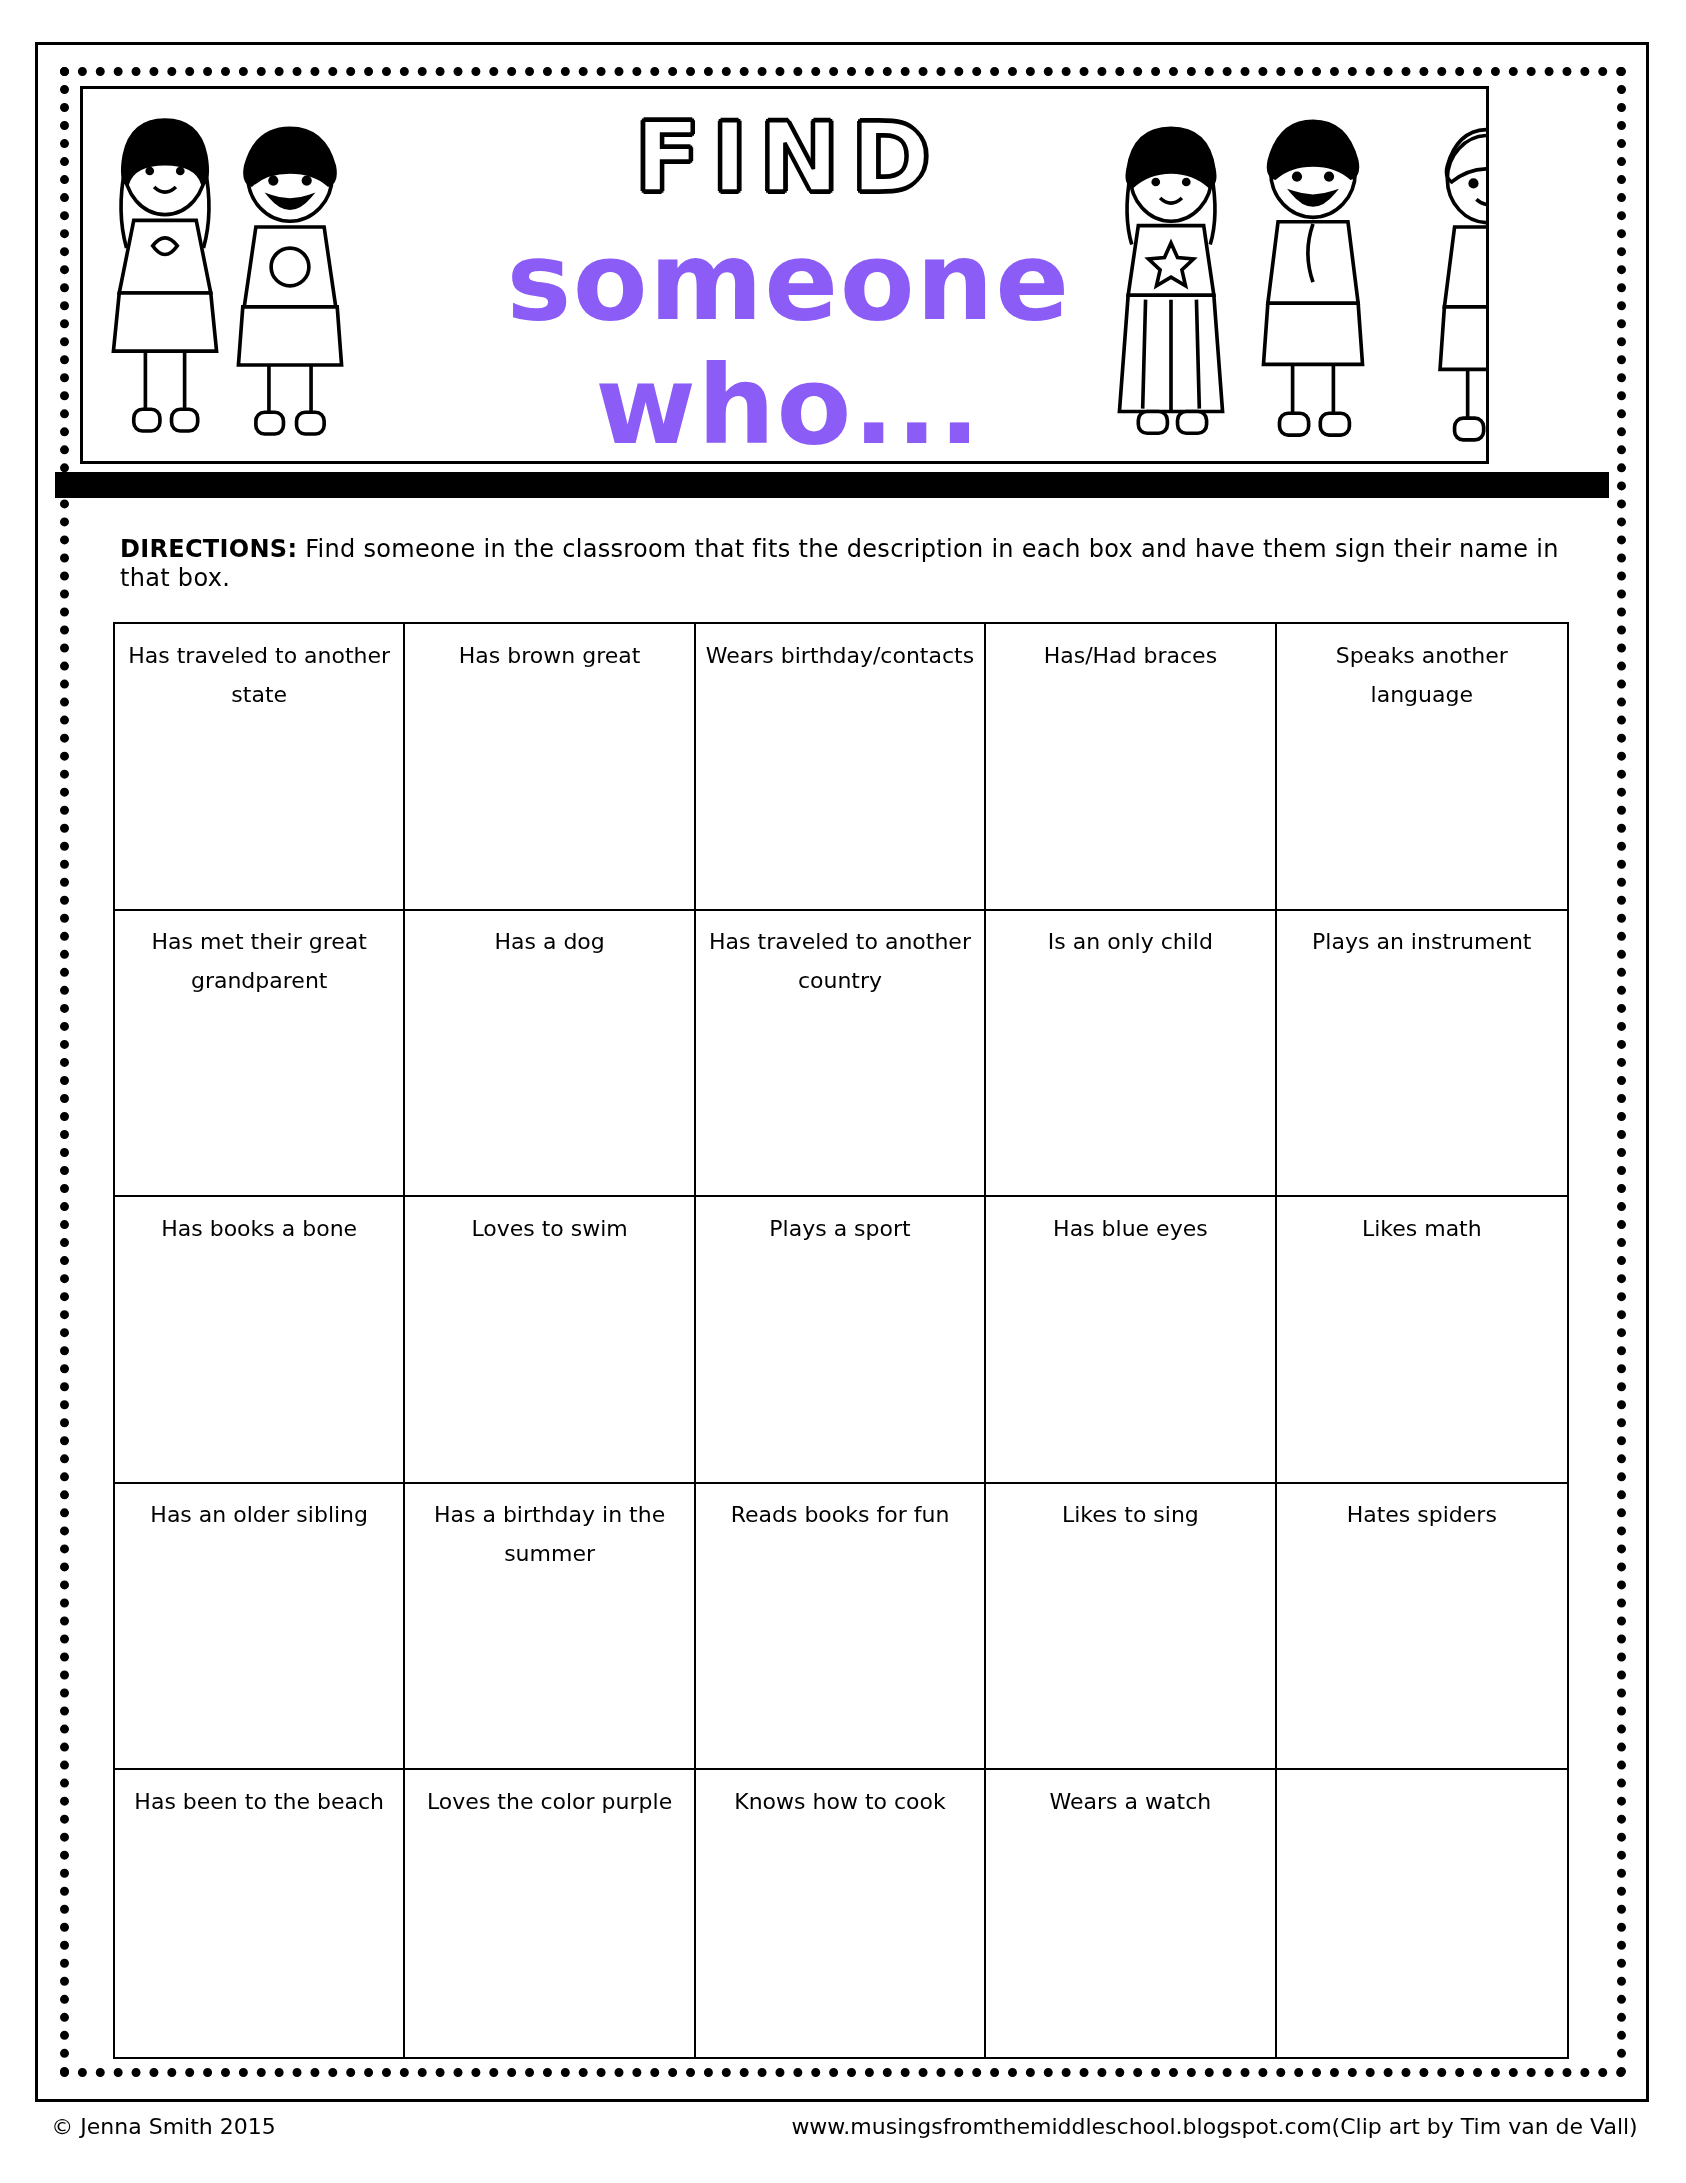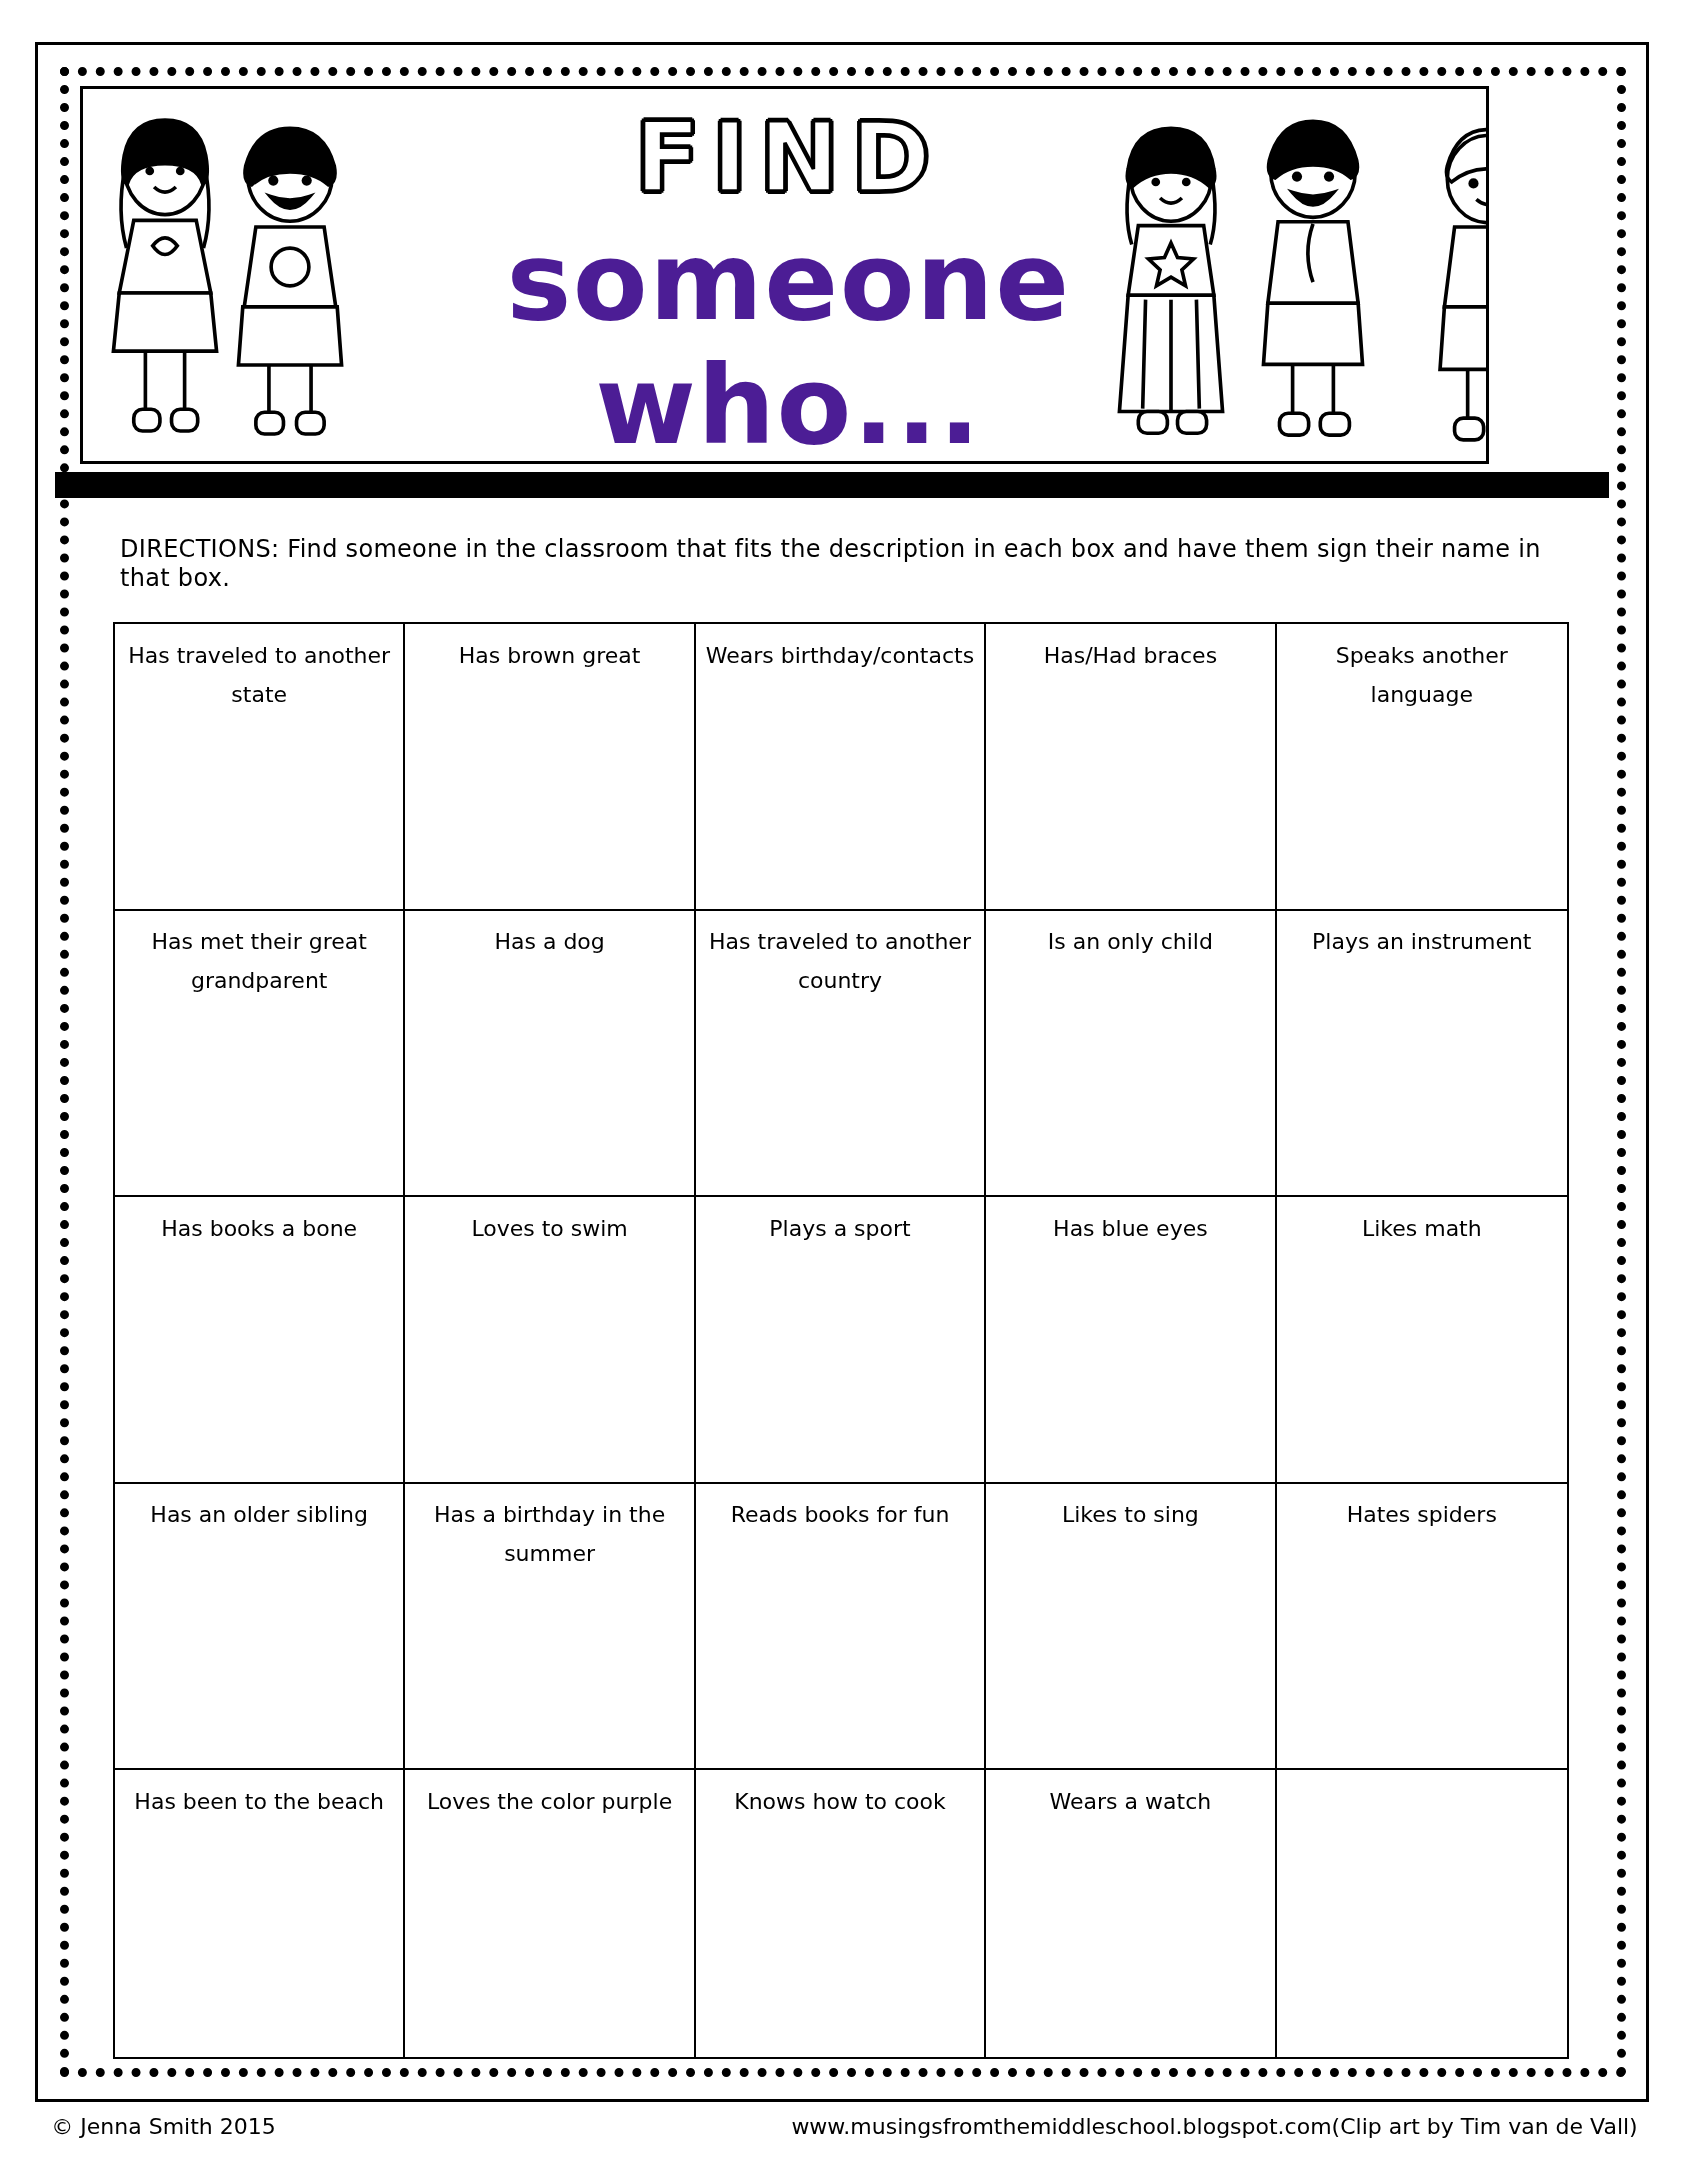--- a/index.html
+++ b/index.html
@@ -84,40 +84,40 @@
     -webkit-text-stroke: 3.6px #000;
     text-shadow:
        2.9px 0 0 #000, -2.9px 0 0 #000, 0 2.9px 0 #000, 0 -2.9px 0 #000;
   }
   .title-someone {
     font-family: "DejaVu Sans", sans-serif;
     font-size: 109px;
     font-weight: bold;
     line-height: 124px;
     letter-spacing: 1.5px;
-    color: #4c1d95;
+    color: #8b5cf6;
     margin-top: 7.3px;
   }
 
   
   .kid { position: absolute; }
 
   
   .directions {
     position: absolute;
     left: 120px;
     top: 535px;
     width: 1448px;
     font-family: "DejaVu Sans", sans-serif;
     font-size: 24px;
     line-height: 29px;
     color: #000;
     letter-spacing: 0.3px;
   }
-  .directions .lead { font-weight: normal; }
+  .directions .lead { font-weight: bold; }
 
   
   .grid {
     position: absolute;
     left: 113px;
     top: 622px;
     width: 1456px;
     height: 1437px;
     border: 2.9px solid #000;
     box-sizing: border-box;

